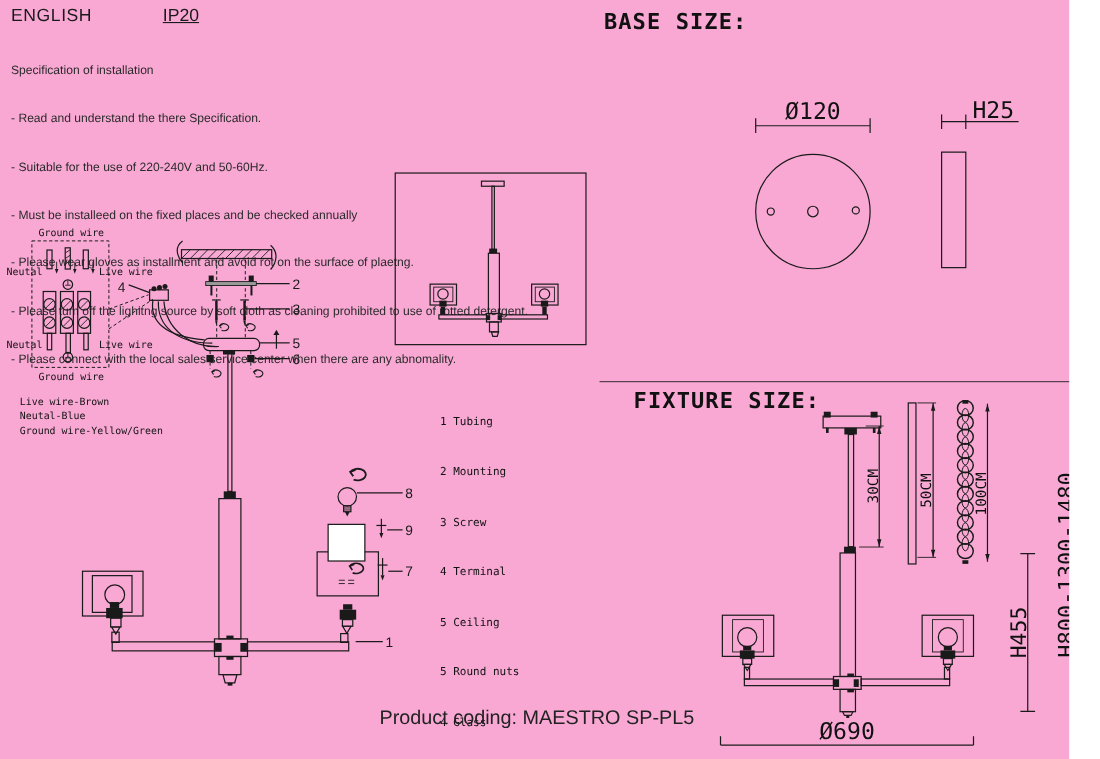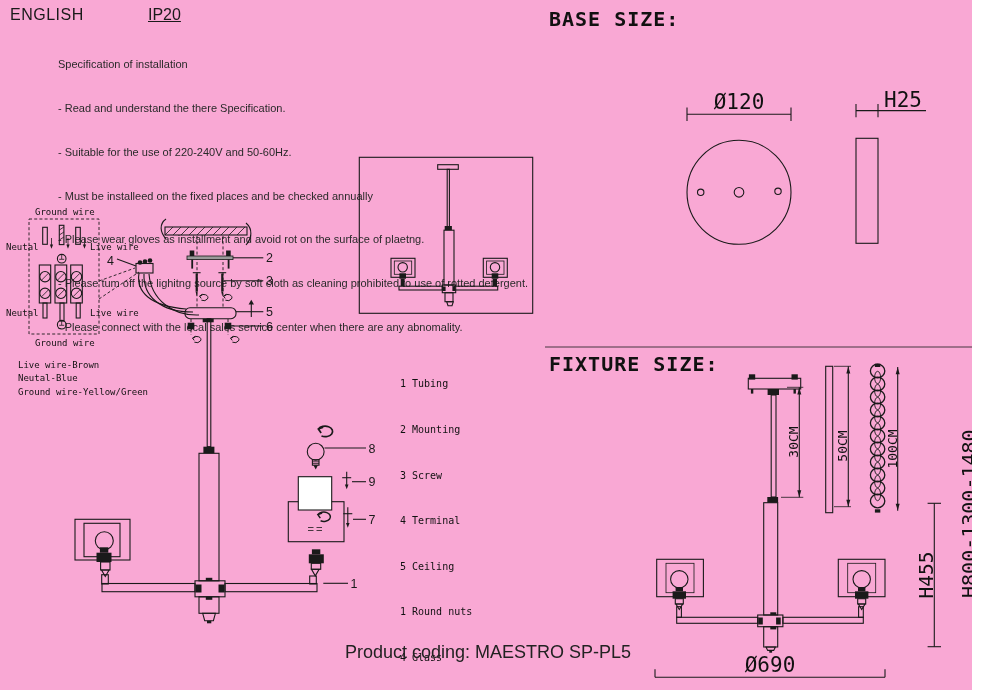--- a/index.html
+++ b/index.html
@@ -1,27 +1,27 @@
 <!DOCTYPE html>
 <html><head>
 <meta charset="utf-8">
 <style>
   html,body{margin:0;padding:0;background:#fff;}
   .page{position:relative;width:972px;height:690px;background:#f9a8d4;color:#1a1a1a;
         font-family:"Liberation Sans",sans-serif;overflow:hidden;}
   .abs{position:absolute;white-space:pre;}
   .lang{left:10px;top:6px;font-size:16px;letter-spacing:.5px;}
   .ip{left:148px;top:6px;font-size:16px;text-decoration:underline;}
-  .spec{left:10px;top:28px;font-size:11px;line-height:14.6px;color:#2a2a2a;margin-left:48px;}
+  .spec{left:10px;top:28px;font-size:11px;line-height:14.6px;color:#2a2a2a;}
   .parts{left:400px;top:346px;font-size:10px;line-height:15.2px;
          font-family:"DejaVu Sans Mono",monospace;color:#111;}
   .hd{font-family:"DejaVu Sans Mono",monospace;font-size:20px;font-weight:bold;
       letter-spacing:1px;color:#111;text-align:center;}
   .hd-base{left:549px;top:7px;}
-  .hd-fixture{left:549px;top:352px;}
+  .hd-fixture{left:576px;top:352px;}
   .product{left:345px;top:642px;font-size:18px;color:#222;}
   svg{position:absolute;left:0;top:0;}
   svg *{vector-effect:none;}
   .ln{stroke:#1a1a1a;stroke-width:1.1;fill:none;}
   .thin{stroke:#1a1a1a;stroke-width:.8;fill:none;}
   .blk{fill:#1a1a1a;stroke:none;}
   .dash{stroke:#1a1a1a;stroke-width:.9;fill:none;stroke-dasharray:3 2.2;}
   .mono{font-family:"DejaVu Sans Mono",monospace;fill:#111;}
   .co{font-family:"Liberation Sans",sans-serif;font-size:12.5px;fill:#1a1a1a;}
   .t9{font-size:9px;}
@@ -46,21 +46,21 @@
     <div>- Please tum off the lighitng source by soft cloth as cleaning prohibited to use of rotted detergent.</div>
     <div>- Please connect with the local sales service center when there are any abnomality.</div>
   </div>
 
   <div class="abs parts">
     <div>1 Tubing</div>
     <div>2 Mounting</div>
     <div>3 Screw</div>
     <div>4 Terminal</div>
     <div>5 Ceiling</div>
-    <div>1 Round nuts</div>
+    <div>5 Round nuts</div>
     <div>4 Glass</div>
     
     
   </div>
 
   <div class="abs hd hd-base">BASE SIZE:</div>
   <div class="abs hd hd-fixture">FIXTURE SIZE:</div>
   <div class="abs product">Product coding: MAESTRO SP-PL5</div>
 
   <svg width="1000" height="690" viewBox="0 0 1000 690">

